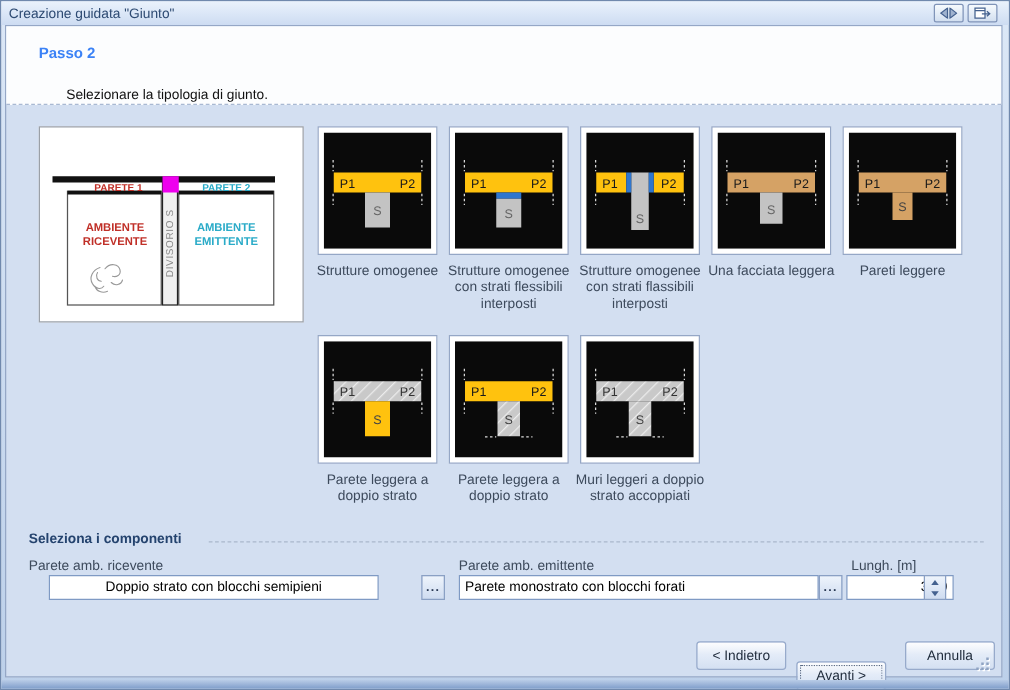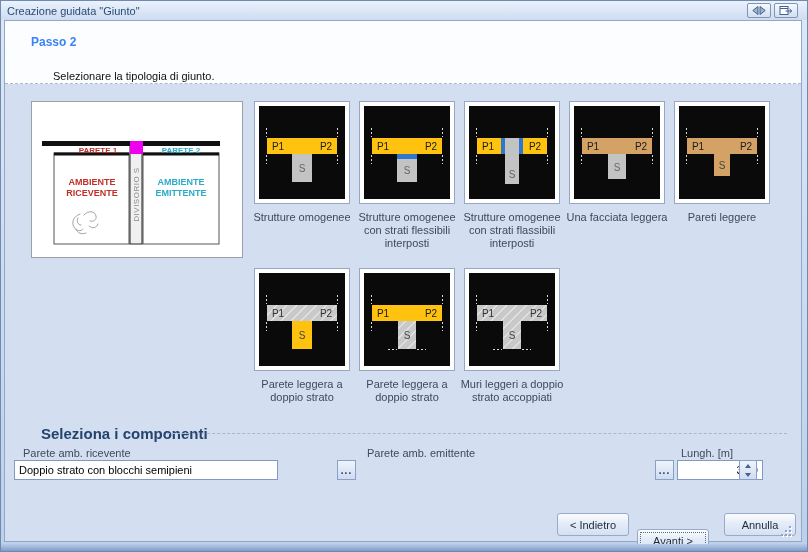--- a/index.html
+++ b/index.html
@@ -55,21 +55,21 @@
   .pt { font-size:10px; fill:#1a1a1a; }
   .pt2 { font-size:10px; fill:#333; }
   .st { font-size:10px; fill:#666; }
   .st2 { font-size:10px; fill:#444; }
   .caption {
     position:absolute; width:112px; text-align:center;
     font-size:11px; line-height:13px; color:#3d4a5c;
   }
 
   
-  .section-title { position:absolute; left:36px; top:404px; font-size:15px; font-weight:bold; color:#24436e; }
+  .section-title { position:absolute; left:18px; top:404px; font-size:11px; font-weight:bold; color:#24436e; }
   .section-rule { position:absolute; left:162px; right:14px; top:412px; border-top:1px dashed #aab8cc; }
   .fld-label { position:absolute; top:426px; font-size:11px; color:#3d4a5c; }
   .fld {
     position:absolute; top:439px; height:20px; border:1px solid #7f9ac4;
     background:#fff; font-family:"Liberation Sans",sans-serif; font-size:11px; color:#000; padding:0 4px;
   }
   .browse {
     position:absolute; top:439px; width:19px; height:20px;
     border:1px solid #8aa0c4; background:linear-gradient(#eef4fc,#cfdcf0);
     font-size:10px; font-weight:bold; color:#2a3a55; letter-spacing:1px;
@@ -145,21 +145,21 @@
       <svg width="210" height="155" viewBox="0 0 210 155">
         <rect x="22" y="51" width="75" height="91" fill="none" stroke="#555" stroke-width="1"></rect>
         <rect x="111" y="51" width="76" height="91" fill="none" stroke="#555" stroke-width="1"></rect>
         <line x1="22" y1="52" x2="97" y2="52" stroke="#111" stroke-width="3"></line>
         <line x1="111" y1="52" x2="187" y2="52" stroke="#111" stroke-width="3"></line>
         <rect x="10" y="39" width="178" height="5" fill="#111"></rect>
         <rect x="98" y="44" width="12" height="98" fill="#f0f0f0" stroke="#222" stroke-width="1"></rect>
         <rect x="98" y="39" width="13" height="13" fill="#ee00ee"></rect>
         <path d="M48,112 c-6,2 -9,8 -6,13 c2,4 7,5 9,2 M46,116 c-2,3 0,7 3,7 M52,113 c4,-5 11,-4 12,1 c1,4 -3,6 -6,5 M44,127 c1,4 6,6 10,4 M57,124 c3,3 8,2 9,-2" stroke="#999" fill="none" stroke-width="0.9" stroke-linecap="round"></path>
       </svg>
-      <div class="pv-label pv-wall" style="left: 28px; top: 44px; color: rgb(192, 48, 40);">PARETE 1</div>
+      <div class="pv-label pv-wall" style="left: 6px; top: 44px; color: rgb(192, 48, 40); text-align: right;">PARETE 1</div>
       <div class="pv-label pv-wall" style="left: 111px; top: 44px; color: rgb(42, 171, 200);">PARETE 2</div>
       <div class="pv-label pv-room" style="left: 22px; top: 75px; color: rgb(192, 48, 40);">AMBIENTE
 RICEVENTE</div>
       <div class="pv-label pv-room" style="left: 111px; top: 75px; color: rgb(42, 171, 200);">AMBIENTE
 EMITTENTE</div>
       <div class="pv-label pv-div" style="left:64px;top:88px">DIVISORIO S</div>
     </div>
 
     <div class="tile" style="left:249px;top:80px">
       <svg width="86" height="93" viewBox="0 0 86 93">
@@ -290,24 +290,25 @@
     </div>
 
     <div class="caption" style="left:241px;top:357px">Parete leggera a doppio strato</div>
     <div class="caption" style="left:346px;top:357px">Parete leggera a doppio strato</div>
     <div class="caption" style="left:451px;top:357px">Muri leggeri a doppio strato accoppiati</div>
 
     <div class="section-title">Seleziona i componenti</div>
     <div class="section-rule"></div>
 
     <div class="fld-label" style="left:18px">Parete amb. ricevente</div>
-    <input class="fld" style="left: 9px; width: 264px;" value="Doppio strato con blocchi semipieni">
+    <input class="fld" style="left: 34px; width: 264px; text-align: center;" value="Doppio strato con blocchi semipieni">
     <div class="browse" style="left:332px">...</div>
 
     <div class="fld-label" style="left:362px">Parete amb. emittente</div>
+    <input class="fld" style="left: 362px; width: 288px;" value="Parete monostrato con blocchi forati">
     <div class="browse" style="left:650px">...</div>
 
     <div class="fld-label" style="left:676px">Lungh. [m]</div>
     <input class="fld spinfld" style="left: 672px; width: 86px;" value="3,00">
     <div class="spin">
       <div>
           <i class="tri-up"></i>
         </div>
       <div>
           <i class="tri-down"></i>

